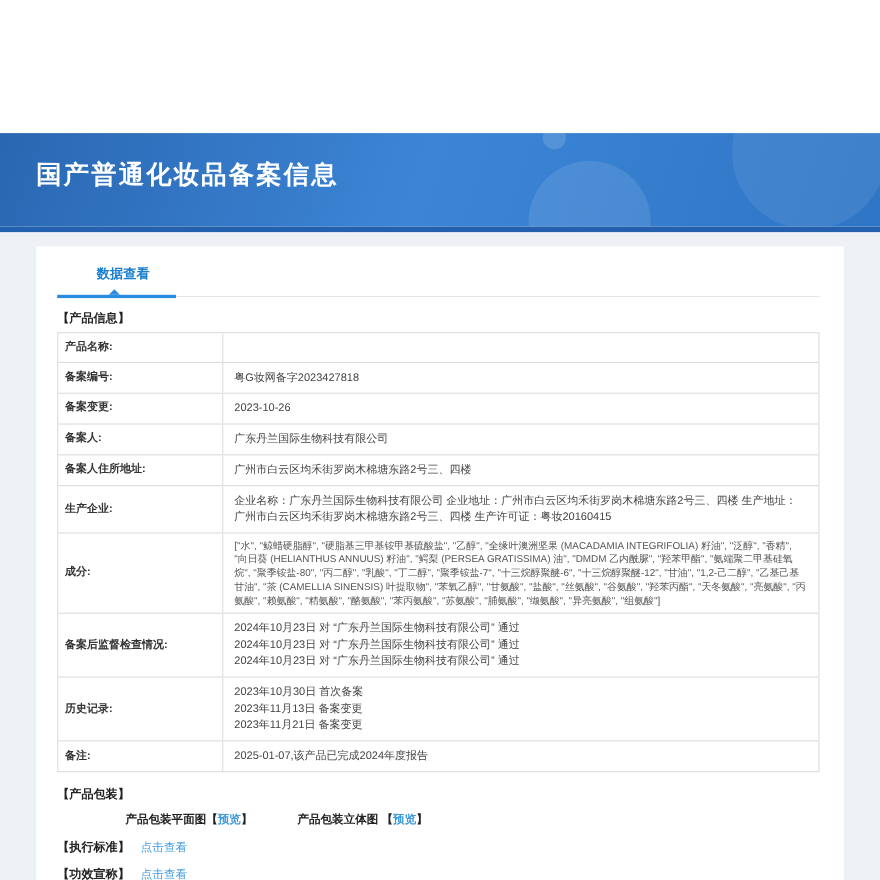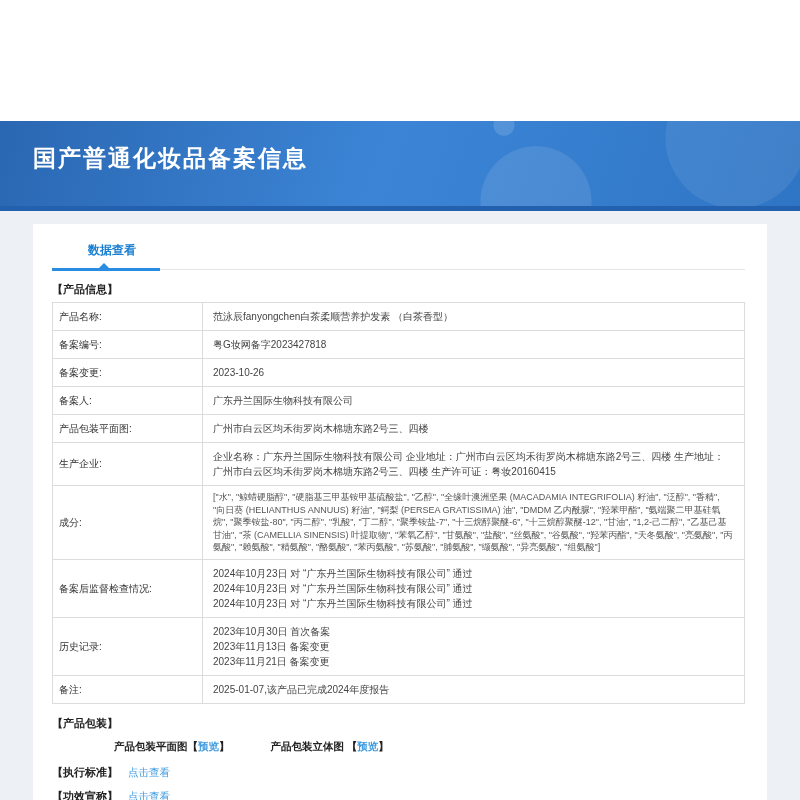--- a/index.html
+++ b/index.html
@@ -36,21 +36,21 @@
                     border-left:5px solid transparent; border-right:5px solid transparent;
                     border-bottom:5px solid #2a8ce0; }
 
   
   .section-title { font-size:11px; font-weight:bold; color:#222; margin:12px 0 5px 0; }
 
   
   .info-table { border:1px solid #dcdcdc; }
   .irow { display:flex; border-bottom:1px solid #dcdcdc; }
   .irow:last-child { border-bottom:none; }
-  .ilabel { flex:0 0 150px; padding:6px 4px 6px 6px; font-weight:normal; font-size:10px;
+  .ilabel { flex:0 0 150px; padding:6px 4px 6px 6px; font-weight:bold; font-size:10px;
             color:#333; border-right:1px solid #dcdcdc; display:flex; align-items:center;
             line-height:1.35; }
   .ivalue { flex:1; padding:6px 10px; font-size:10px; color:#444; line-height:1.5;
             white-space:pre-line; display:flex; align-items:center; }
   .irow.ingredients .ivalue { font-size:9px; line-height:1.4; color:#555; padding:5px 10px; }
 
   
   .pkg-line { margin:9px 0 11px 62px; font-size:10.5px; font-weight:bold; color:#222; }
   .pkg-item { display:inline-block; }
   .pkg-item + .pkg-item { margin-left:38px; }
@@ -77,36 +77,35 @@
       <div class="tab-active-bar">
         <div class="tab-active-tri"></div>
       </div>
     </div>
 
     <div class="section-title">【产品信息】</div>
 
     <div class="info-table">
       <div class="irow">
         <div class="ilabel">产品名称:</div>
-        <div class="ivalue">范泳辰fanyongchen白茶柔顺营养护发素 （白茶香型）</div>
       </div>
       <div class="irow">
         <div class="ilabel">备案编号:</div>
         <div class="ivalue">粤G妆网备字2023427818</div>
       </div>
       <div class="irow">
         <div class="ilabel">备案变更:</div>
         <div class="ivalue">2023-10-26</div>
       </div>
       <div class="irow">
         <div class="ilabel">备案人:</div>
         <div class="ivalue">广东丹兰国际生物科技有限公司</div>
       </div>
       <div class="irow">
-        <div class="ilabel">产品包装平面图:</div>
+        <div class="ilabel">备案人住所地址:</div>
         <div class="ivalue">广州市白云区均禾街罗岗木棉塘东路2号三、四楼</div>
       </div>
       <div class="irow">
         <div class="ilabel">生产企业:</div>
         <div class="ivalue">企业名称：广东丹兰国际生物科技有限公司 企业地址：广州市白云区均禾街罗岗木棉塘东路2号三、四楼 生产地址：广州市白云区均禾街罗岗木棉塘东路2号三、四楼 生产许可证：粤妆20160415</div>
       </div>
       <div class="irow ingredients">
         <div class="ilabel">成分:</div>
         <div class="ivalue">["水", "鲸蜡硬脂醇", "硬脂基三甲基铵甲基硫酸盐", "乙醇", "全缘叶澳洲坚果 (MACADAMIA INTEGRIFOLIA) 籽油", "泛醇", "香精", "向日葵 (HELIANTHUS ANNUUS) 籽油", "鳄梨 (PERSEA GRATISSIMA) 油", "DMDM 乙内酰脲", "羟苯甲酯", "氨端聚二甲基硅氧烷", "聚季铵盐-80", "丙二醇", "乳酸", "丁二醇", "聚季铵盐-7", "十三烷醇聚醚-6", "十三烷醇聚醚-12", "甘油", "1,2-己二醇", "乙基己基甘油", "茶 (CAMELLIA SINENSIS) 叶提取物", "苯氧乙醇", "甘氨酸", "盐酸", "丝氨酸", "谷氨酸", "羟苯丙酯", "天冬氨酸", "亮氨酸", "丙氨酸", "赖氨酸", "精氨酸", "酪氨酸", "苯丙氨酸", "苏氨酸", "脯氨酸", "缬氨酸", "异亮氨酸", "组氨酸"]</div>
       </div>

